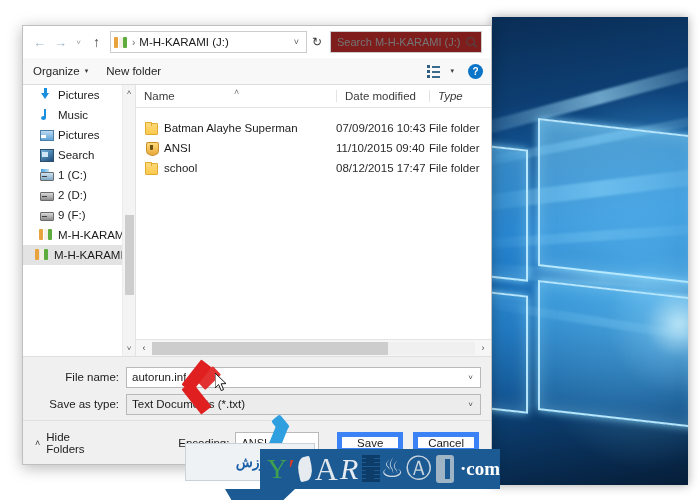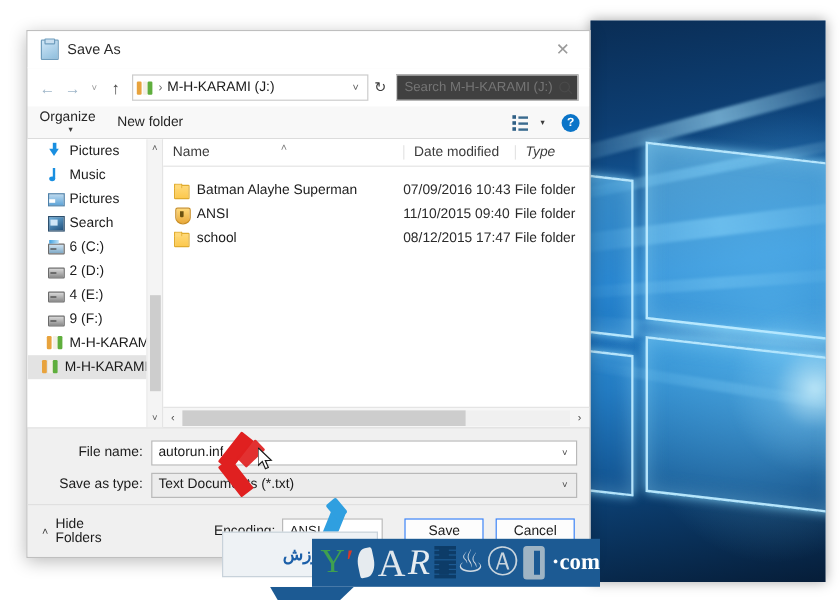--- a/index.html
+++ b/index.html
@@ -121,41 +121,41 @@
   .drive-ico span { position: absolute; top: 1px; width: 4px; height: 11px; border-radius: 1px; }
   .drive-ico span:nth-child(1){ left: 0px;  background: #e8a33d; }
   .drive-ico span:nth-child(2){ left: 4.5px;background: #f4f0e6; }
   .drive-ico span:nth-child(3){ left: 9px;  background: #5fae3d; }
   .crumb-sep { color: #6d6d6d; font-size: 10px; margin: 0 4px 0 2px; }
   #crumb-text { font-size: 11.5px; color: #1a1a1a; white-space: nowrap; overflow: hidden; }
   .crumb-caret { margin-left: auto; color: #5a5a5a; font-size: 9px; padding: 0 5px; }
   #refresh-btn { width: 20px; text-align: center; color: #3a3a3a; font-size: 12px; flex: 0 0 auto; }
   #searchbox {
     width: 152px; height: 22px; flex: 0 0 auto; margin-left: 3px;
-    border: 1px solid #cccccc; background: #404040;
+    border: 1px solid #cccccc; background: #7f1d1d;
     display: flex; align-items: center; padding: 0 4px 0 6px;
   }
   #search-input {
     flex: 1 1 auto; border: 0; outline: 0; font-size: 11px; color: #9a9a9a;
     font-family: inherit; background: transparent; min-width: 0;
   }
   .mag {
     width: 11px; height: 11px; flex: 0 0 auto; position: relative;
   }
   .mag::before { content:""; position:absolute; left:0; top:0; width:7px; height:7px;
     border:1.3px solid #4a4a4a; border-radius:50%; }
   .mag::after { content:""; position:absolute; left:6.5px; top:6.5px; width:4.5px; height:1.3px;
     background:#4a4a4a; transform: rotate(45deg); transform-origin: left center; }
 
   
   #toolbar {
     height: 27px; background: #f8f8f8; border-bottom: 1px solid #dcdcdc;
     display: flex; align-items: center; padding: 0 8px 0 10px; flex: 0 0 auto;
   }
-  .tbitem { font-size: 11.5px; color: #262626; display: flex; align-items: center; flex-direction: column; }
+  .tbitem { font-size: 11.5px; color: #262626; display: flex; align-items: center; }
   .tbcaret { font-size: 7px; color: #3a3a3a; margin-left: 5px; }
   #tb-newfolder { margin-left: 18px; }
   #view-icon {
     margin-left: auto; width: 16px; height: 14px; position: relative;
   }
   #view-icon i {
     position: absolute; display: block; background: #3a6b8f; height: 1.6px;
   }
   #view-icon i.b { width: 3px; left: 0; background: #2f5f85; height: 3px; }
   #view-icon i.l { width: 8px; left: 5px; }
@@ -279,21 +279,21 @@
   }
   #hide-folders { font-size: 11.5px; color: #1b1b1b; display: flex; align-items: center; }
   #hide-folders .chev { font-size: 9px; color: #3a3a3a; margin-right: 6px; }
   #enc-label { font-size: 11.5px; color: #1b1b1b; margin-left: 67px; }
   #enc-combo {
     width: 84px; height: 21px; margin-left: 6px; border: 1px solid #b9b9b9; background: #fff;
     display: flex; align-items: center; padding: 0 3px 0 5px;
   }
   #enc-combo .val { font-size: 11px; color: #1b1b1b; }
   .dlgbtn {
-    width: 66px; height: 21px; border: 1px solid #3b82f6; background: #fdfdfd;
+    width: 66px; height: 21px; border: 5px solid #3b82f6; background: #fdfdfd;
     font-size: 11.5px; color: #1b1b1b; display: flex; align-items: center; justify-content: center;
     margin-left: 10px;
   }
   #btn-save { margin-left: 18px; }
 
   
   #red-arrow {
     position: absolute; left: 178px; top: 358px; width: 50px; height: 56px;
     pointer-events: none;
   }
@@ -376,25 +376,20 @@
     <div class="winpane p1"></div>
     <div class="winpane p2"></div>
     <div class="winpane p3"></div>
     <div class="winpane p4"></div>
     <div class="glow"></div>
   </div>
 </div>
 
 <div id="dialog">
 
-  <div id="titlebar">
-    <div id="title-icon"></div>
-    <div id="title-text">Save As</div>
-    <div id="close-btn">✕</div>
-  </div>
 
   <div id="addressbar">
     <div class="navbtn">←</div>
     <div class="navbtn">→</div>
     <div class="navbtn hist">˅</div>
     <div class="navbtn up">↑</div>
     <div id="crumbbox">
       <div class="drive-ico">
           <span></span>
           <span></span>
@@ -447,29 +442,25 @@
         <span>Pictures</span>
       </div>
       <div class="navitem">
         <span class="nico ico-videos"></span>
         <span>Search</span>
       </div>
       <div class="navitem">
         <span class="nico ico-drive sys">
             <span class="bar"></span>
           </span>
-        <span>6 (C:)</span>
+        <span>1 (C:)</span>
       </div>
       <div class="navitem">
         <span class="nico ico-drive"></span>
         <span>2 (D:)</span>
-      </div>
-      <div class="navitem">
-        <span class="nico ico-drive"></span>
-        <span>4 (E:)</span>
       </div>
       <div class="navitem">
         <span class="nico ico-drive"></span>
         <span>9 (F:)</span>
       </div>
       <div class="navitem">
         <span class="nico ico-usb">
             <span></span>
             <span></span>
             <span></span>

